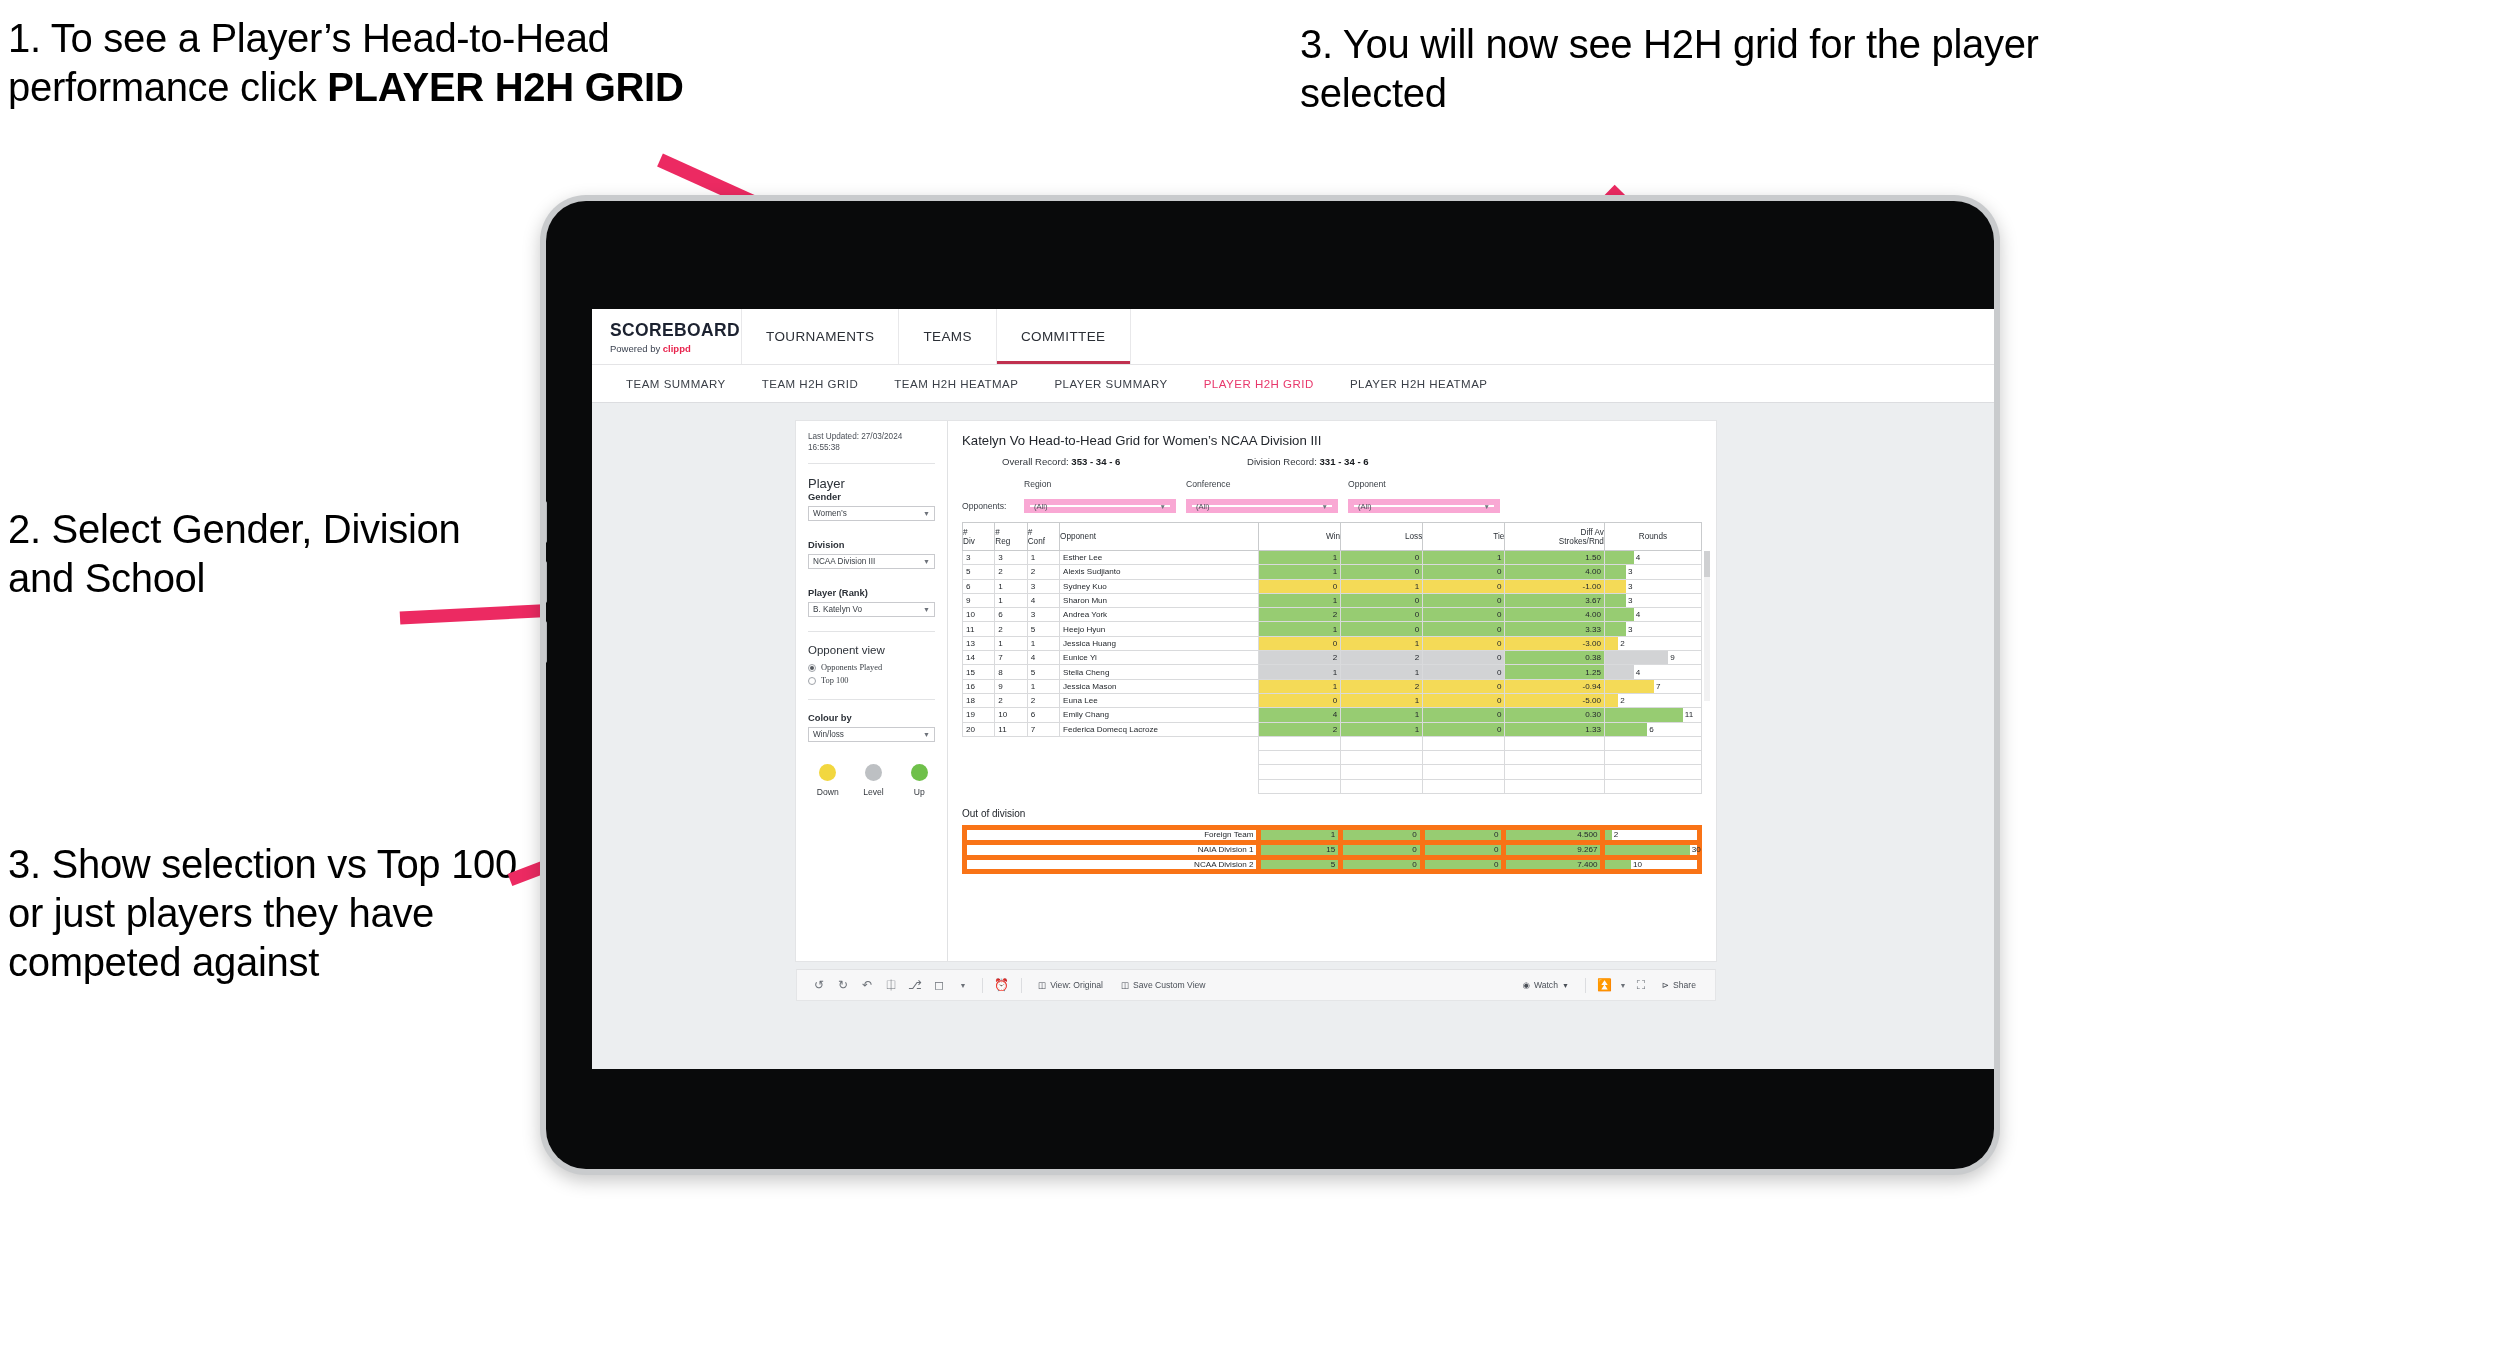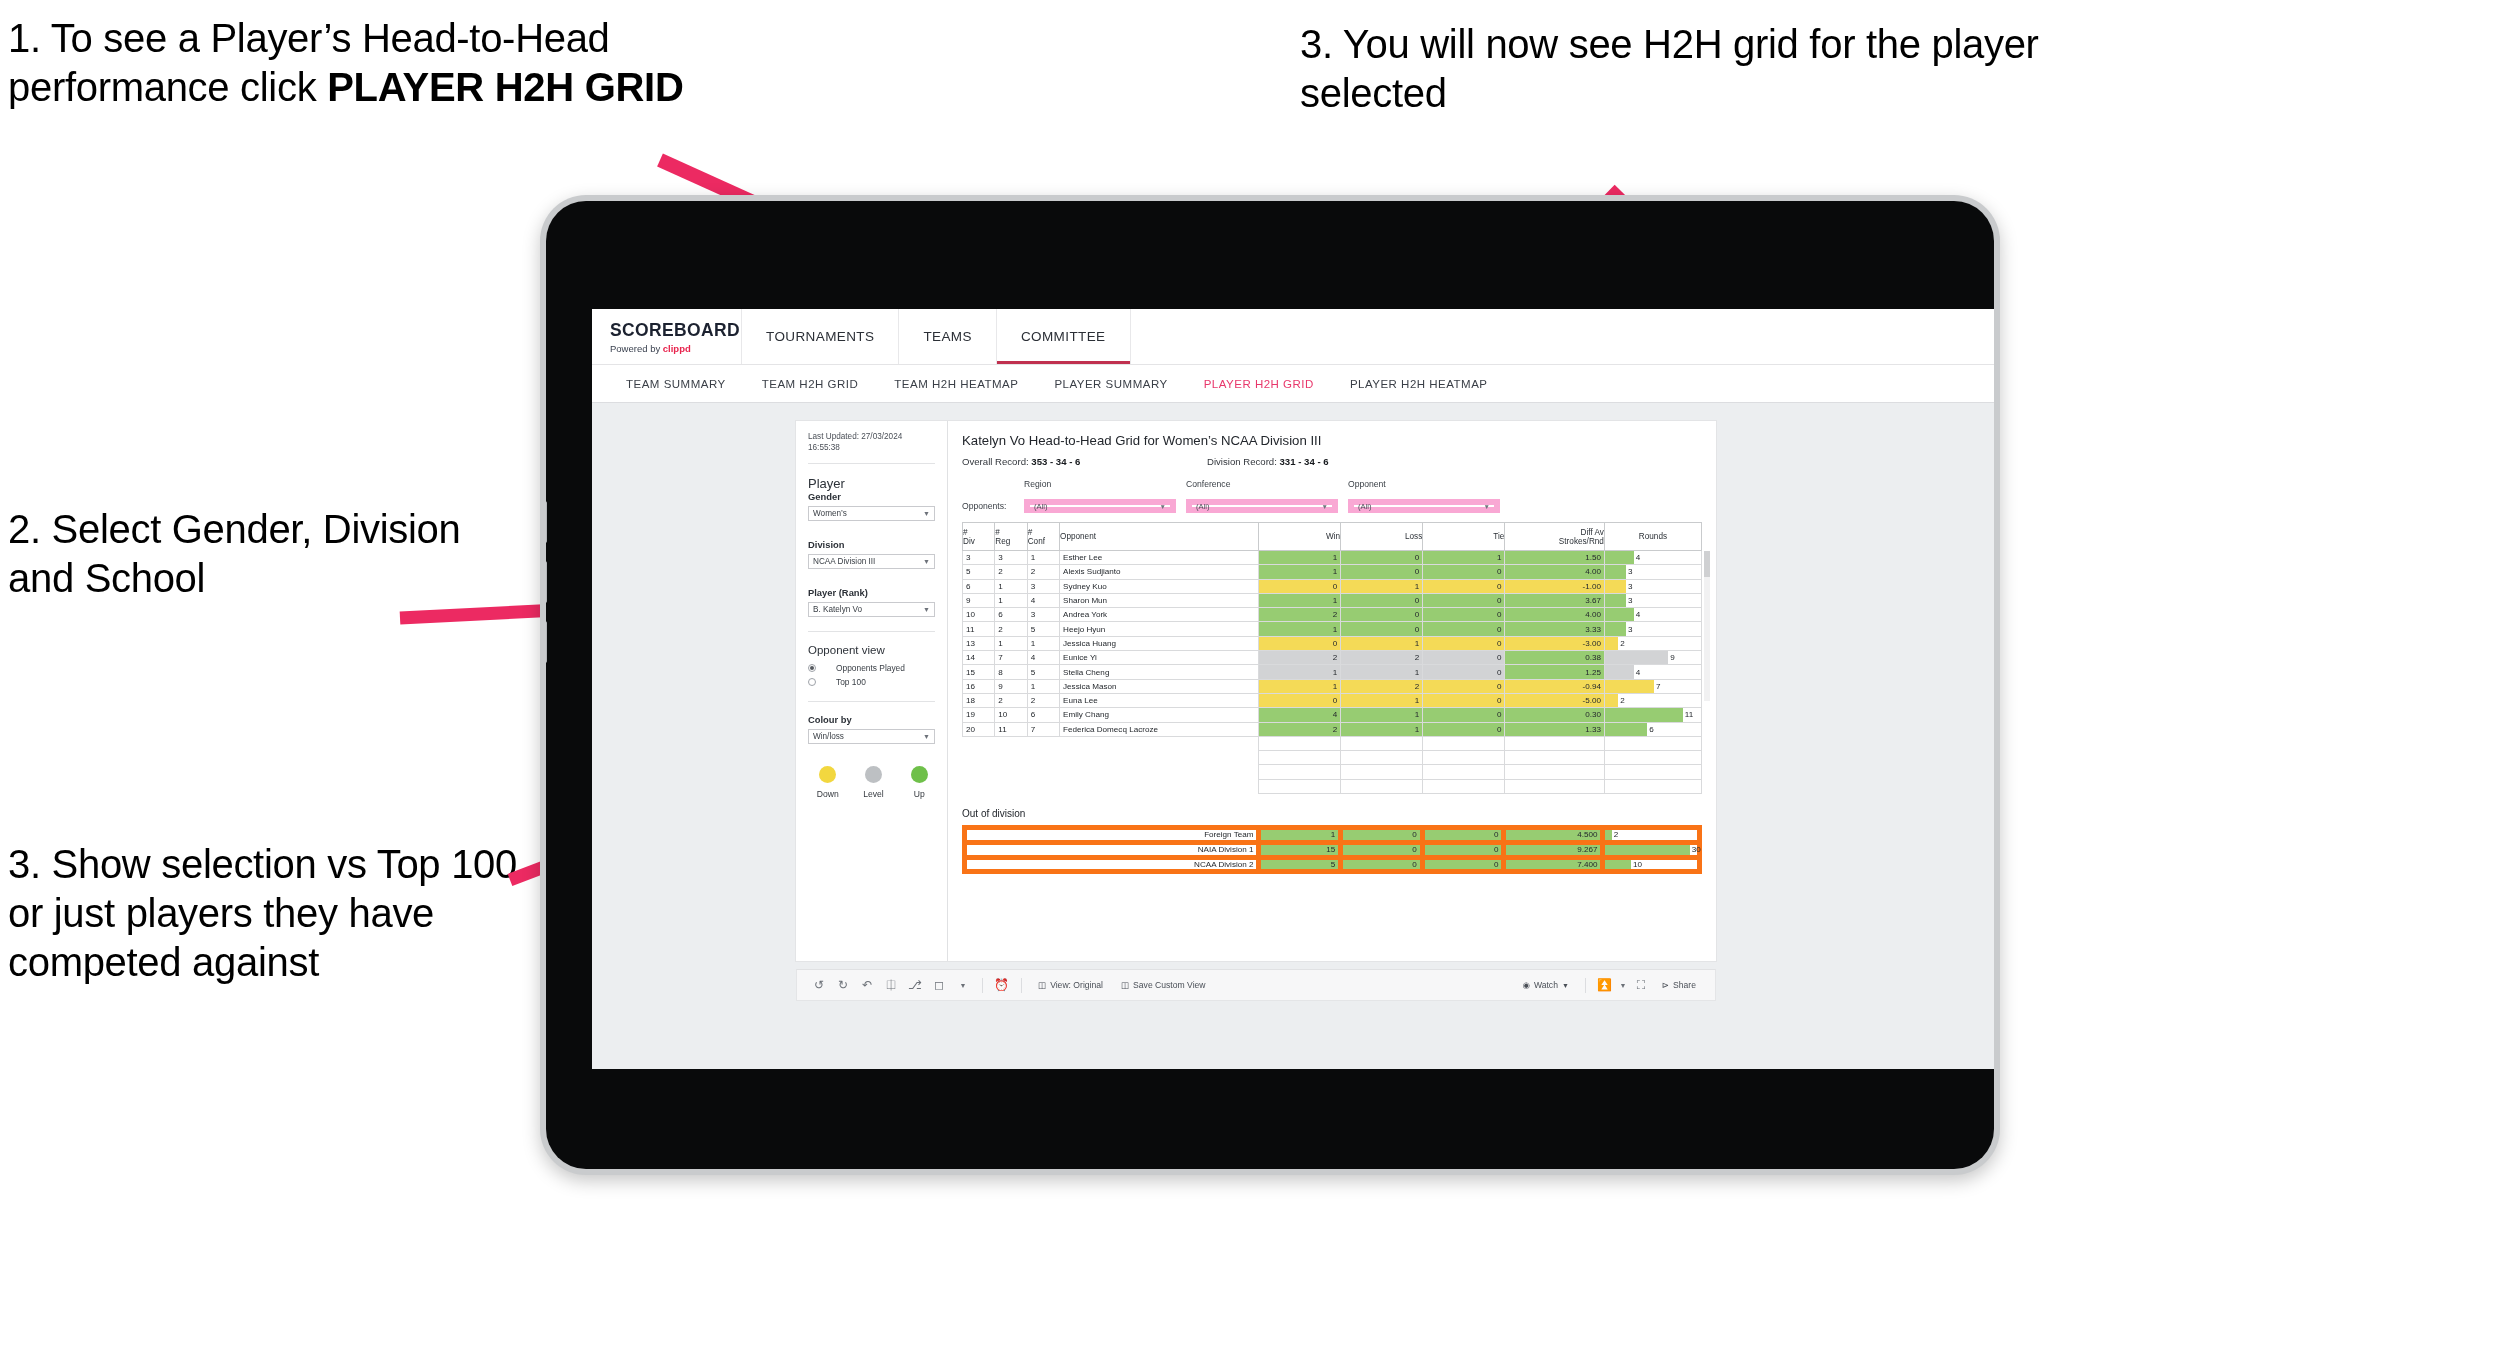--- a/index.html
+++ b/index.html
@@ -107,37 +107,37 @@
   .hr { height:1px; background:#e2e3e5; margin: 10px 0 12px 0; }
   .grp-title { font-size: 13px; color:#2c3138; }
   .f-label { font-size: 9.4px; color:#2c3138; font-weight:bold; margin-bottom: 4px; }
   .f-select {
     height: 15px; border:1px solid #c9cace; background:#fff;
     font-size: 8.2px; color:#3b4047; display:flex; align-items:center;
     padding: 0 4px; position:relative; margin-bottom: 18px;
   }
   .f-select .caret { margin-left:auto; font-size:7px; color:#6d727a; }
   .sub-title { font-size: 11.5px; color:#2c3138; margin-bottom: 7px; }
-  .radio-row { display:flex; align-items:center; gap:20px; margin-bottom: 4px; }
+  .radio-row { display:flex; align-items:center; gap:5px; margin-bottom: 4px; font-family: Liberation Serif, serif; }
   .radio {
     width:8px;height:8px;border-radius:50%;border:1px solid #9ea2a8;background:#fff;
     display:flex;align-items:center;justify-content:center;flex:none;
   }
   .radio.on::after { content:""; width:4px;height:4px;border-radius:50%;background:#55595f; }
   .radio-row span { font-size: 8.4px; color:#3b4047; }
   .legend { display:flex; gap:14px; margin-top: 22px; padding-left: 4px;}
   .legend .item { width: 34px; text-align:center; }
   .dot { width:17px;height:17px;border-radius:50%; margin:0 auto 6px auto; }
   .legend .lbl { font-size: 8.6px; color:#34383e; }
 
   
   .content { flex:1; padding: 12px 14px 0 14px; position:relative;}
   .title { font-size: 13.2px; color:#22262c; margin-bottom: 8px; }
   .records { display:flex; font-size: 9.6px; color:#33373d; margin-bottom: 12px;}
-  .records .r1 { width: 245px; }
+  .records .r1 { width: 245px; margin-left: 40px; }
   .records b { color:#16191d; }
 
   .oppfilters { display:flex; align-items:flex-end; gap: 10px; margin-bottom: 9px; }
   .oppfilters .opplabel { font-size: 8.6px; color:#3b4047; padding-bottom:2px; width:52px;}
   .ff { width: 152px; }
   .ff .cap { font-size: 8.6px; color:#3b4047; margin-bottom: 10px; }
   .ff .box {
     height: 14px; border:6px solid #f9a8d4; background:#fff; display:flex; align-items:center;
     font-size: 7.6px; color:#4a4f57; padding: 0 4px;
   }

